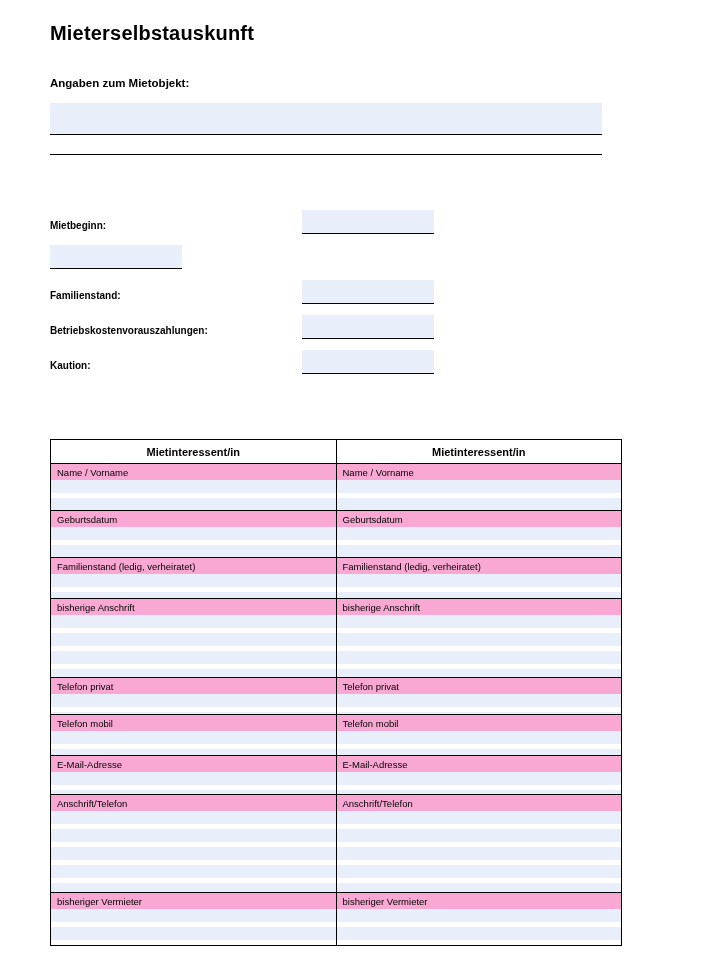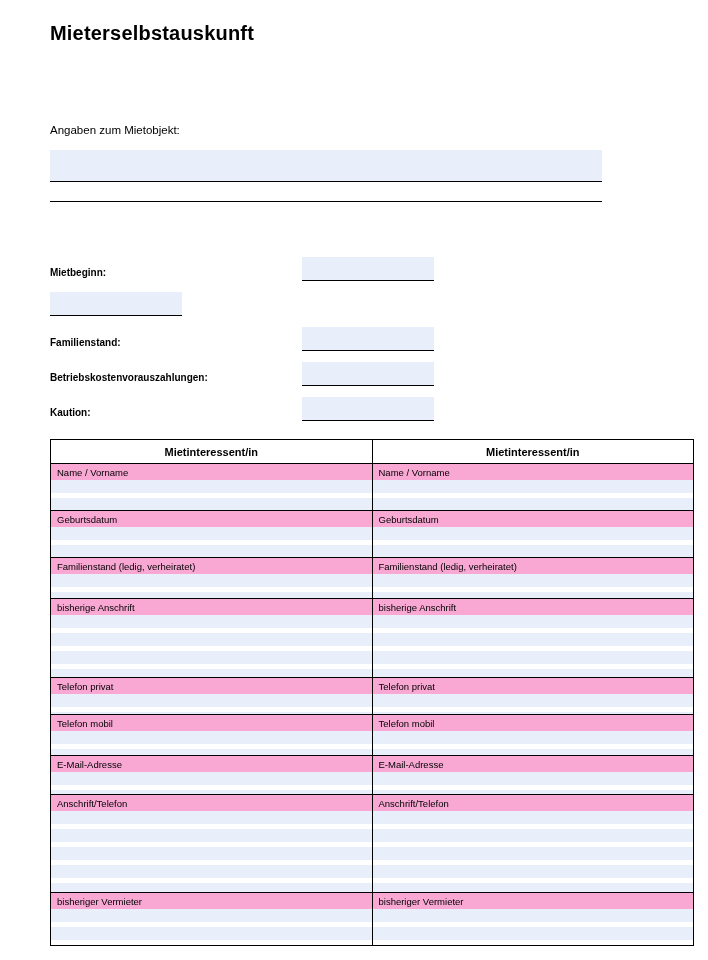--- a/index.html
+++ b/index.html
@@ -18,22 +18,22 @@
     padding: 18px 36px 0 50px;
   }
   .doc-title {
     font-size: 20px;
     font-weight: bold;
     letter-spacing: 0.2px;
     margin: 4px 0 0 0;
   }
   .section-label {
     font-size: 11.5px;
-    font-weight: normal;
-    margin-top: 79px;
+    font-weight: bold;
+    margin-top: 32px;
   }
   .object-input {
     margin-top: 14px;
     width: 552px;
     height: 32px;
     background: #e9effa;
     border-bottom: 1px solid #000000;
     box-sizing: border-box;
   }
   .object-line-2 {
@@ -56,22 +56,22 @@
     padding-bottom: 3px;
   }
   .field-input {
     width: 132px;
     height: 24px;
     background: #e9effa;
     border-bottom: 1px solid #000000;
     box-sizing: border-box;
   }
   .applicant-table {
-    margin-top: 18px;
-    width: 644px;
+    margin-top: 65px;
+    width: 572px;
     border-collapse: collapse;
     table-layout: fixed;
   }
   .applicant-table th,
   .applicant-table td {
     border: 1px solid #000000;
     padding: 0;
     vertical-align: top;
   }
   .applicant-table th {

